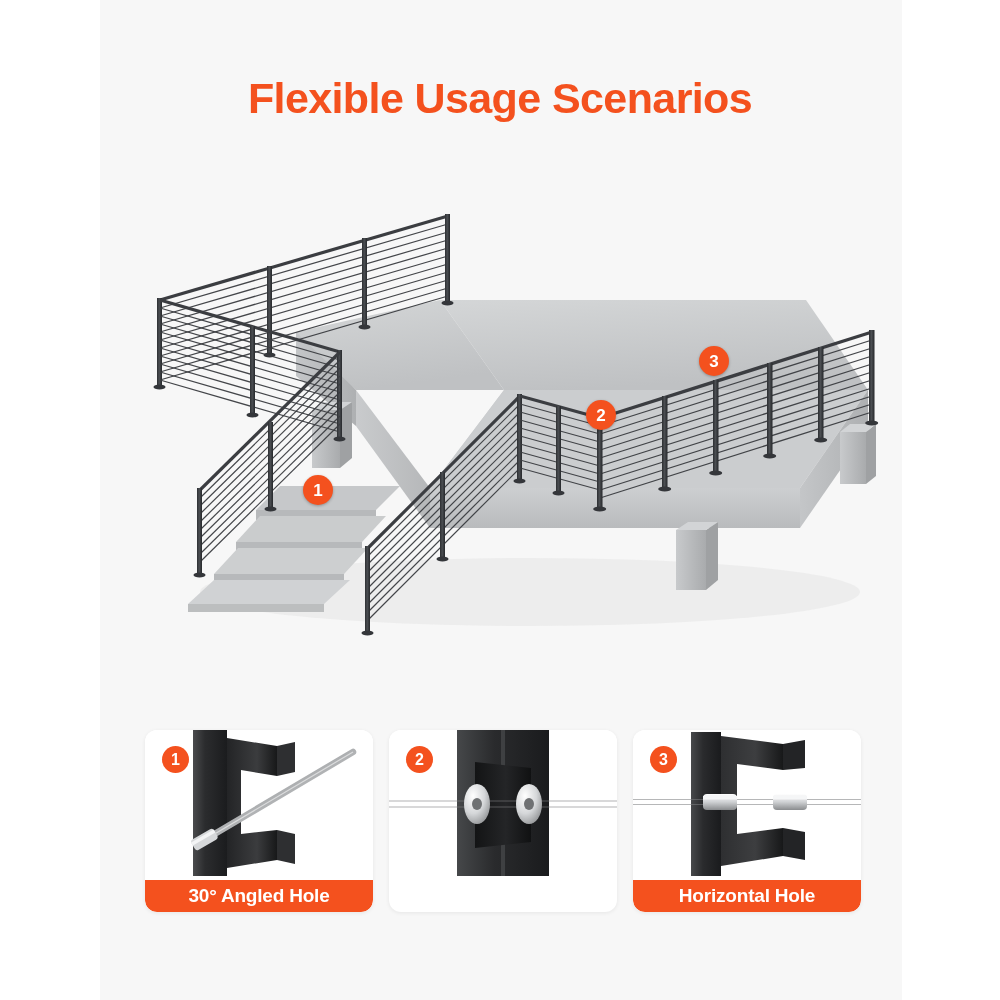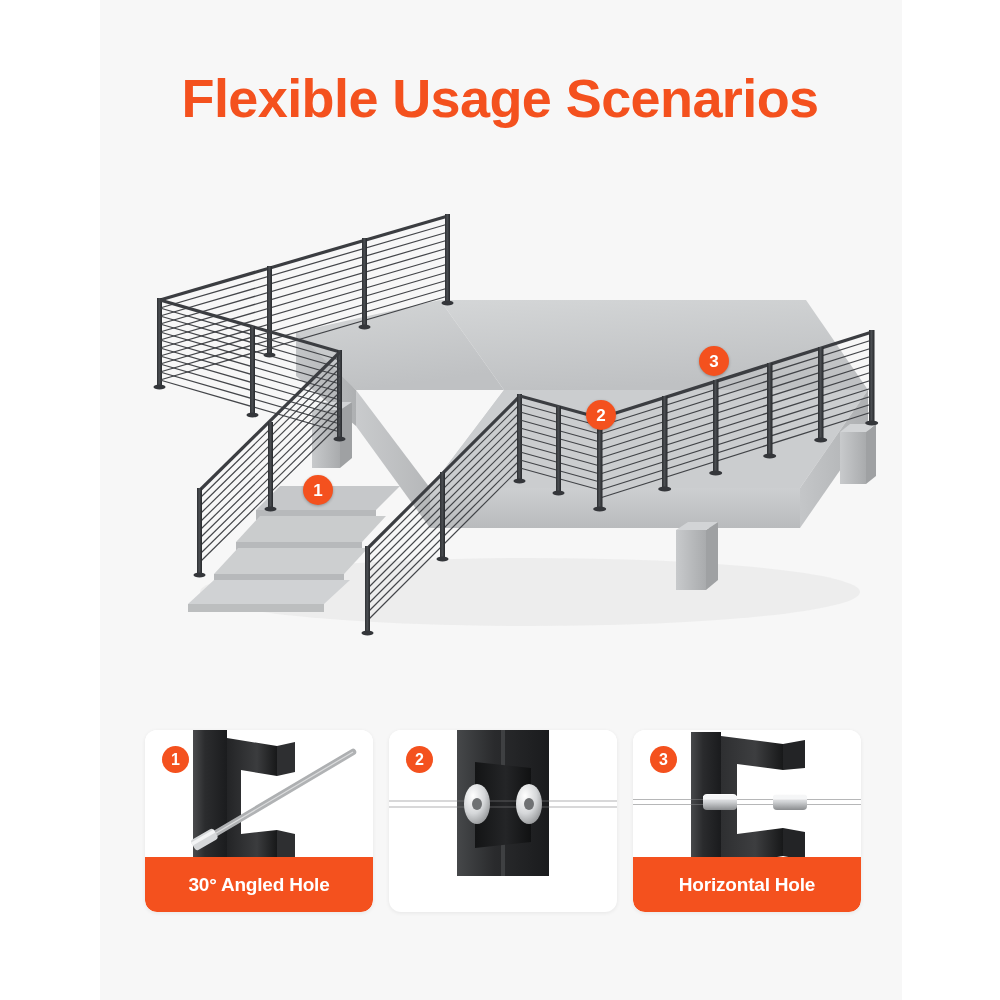--- a/index.html
+++ b/index.html
@@ -17,21 +17,21 @@
   
   .content-panel{
     position:absolute;left:100px;top:0;width:802px;height:1000px;
     background:#f7f7f7;
   }
 
   
   .title{
     position:absolute;left:0;top:72px;width:1000px;
     text-align:center;
-    font-size:54px;
+    font-size:43px;
     font-weight:bold;
     letter-spacing:-0.6px;
     color:#f4511e;
     line-height:52px;
     white-space:nowrap;
   }
 
   
   .hero{
     position:absolute;left:100px;top:200px;width:802px;height:460px;
@@ -74,21 +74,21 @@
   .card-art svg{display:block;width:228px;height:146px;}
   .card-badge{
     position:absolute;left:17px;top:16px;
     width:27px;height:27px;border-radius:50%;
     background:#f4511e;color:#fff;
     font-size:16px;font-weight:bold;
     display:flex;align-items:center;justify-content:center;
     z-index:4;line-height:1;
   }
   .card-label{
-    position:absolute;left:0;bottom:0;width:228px;height:55px;
+    position:absolute;left:0;bottom:0;width:228px;height:32px;
     background:#f4511e;
     color:#ffffff;
     font-size:19px;font-weight:bold;
     display:flex;align-items:center;justify-content:center;
     border-bottom-left-radius:12px;border-bottom-right-radius:12px;
     white-space:nowrap;
     letter-spacing:-0.2px;
   }
 </style>
 </head>

